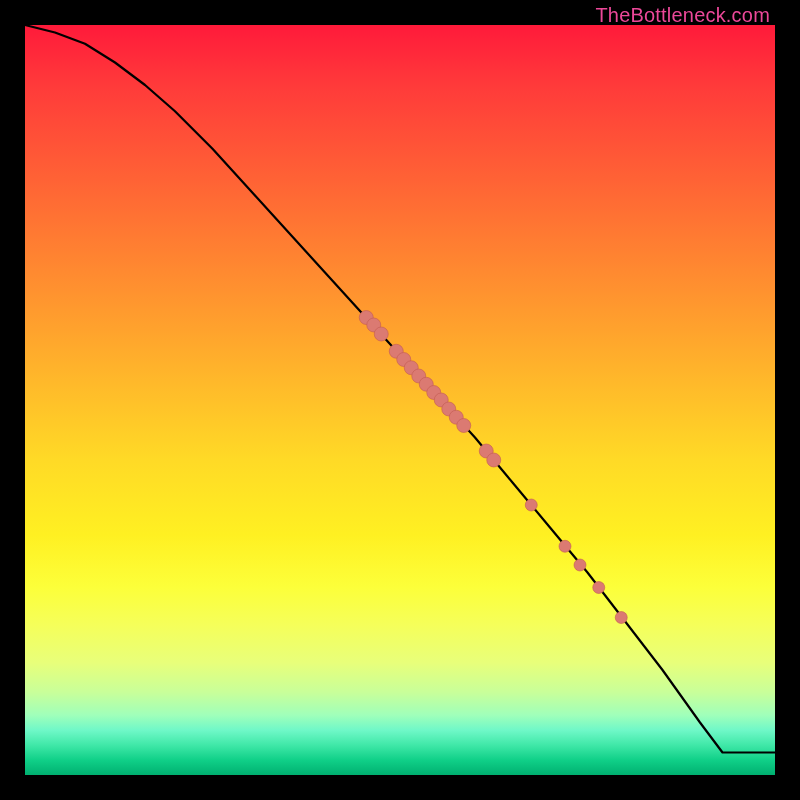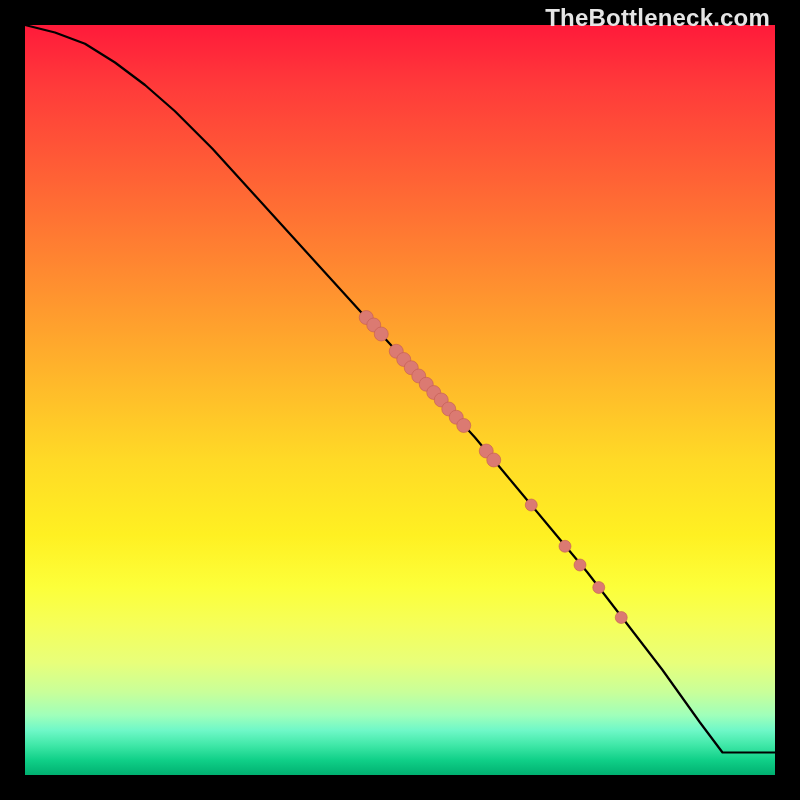--- a/index.html
+++ b/index.html
@@ -42,23 +42,23 @@
       #70f8c8 94%,
       #40e8a8 96%,
       #10d088 98%,
       #00b070 100%
     );
   }
   .watermark {
     position: absolute;
     top: 4px;
     right: 30px;
-    color: #e5e5e5;
-    font-size: 24px;
-    font-weight: 700;
+    color: #ec4899;
+    font-size: 20px;
+    font-weight: 400;
     letter-spacing: 0.2px;
     user-select: none;
   }
   svg.overlay {
     position: absolute;
     left: 25px;
     top: 25px;
     width: 750px;
     height: 750px;
     overflow: visible;

